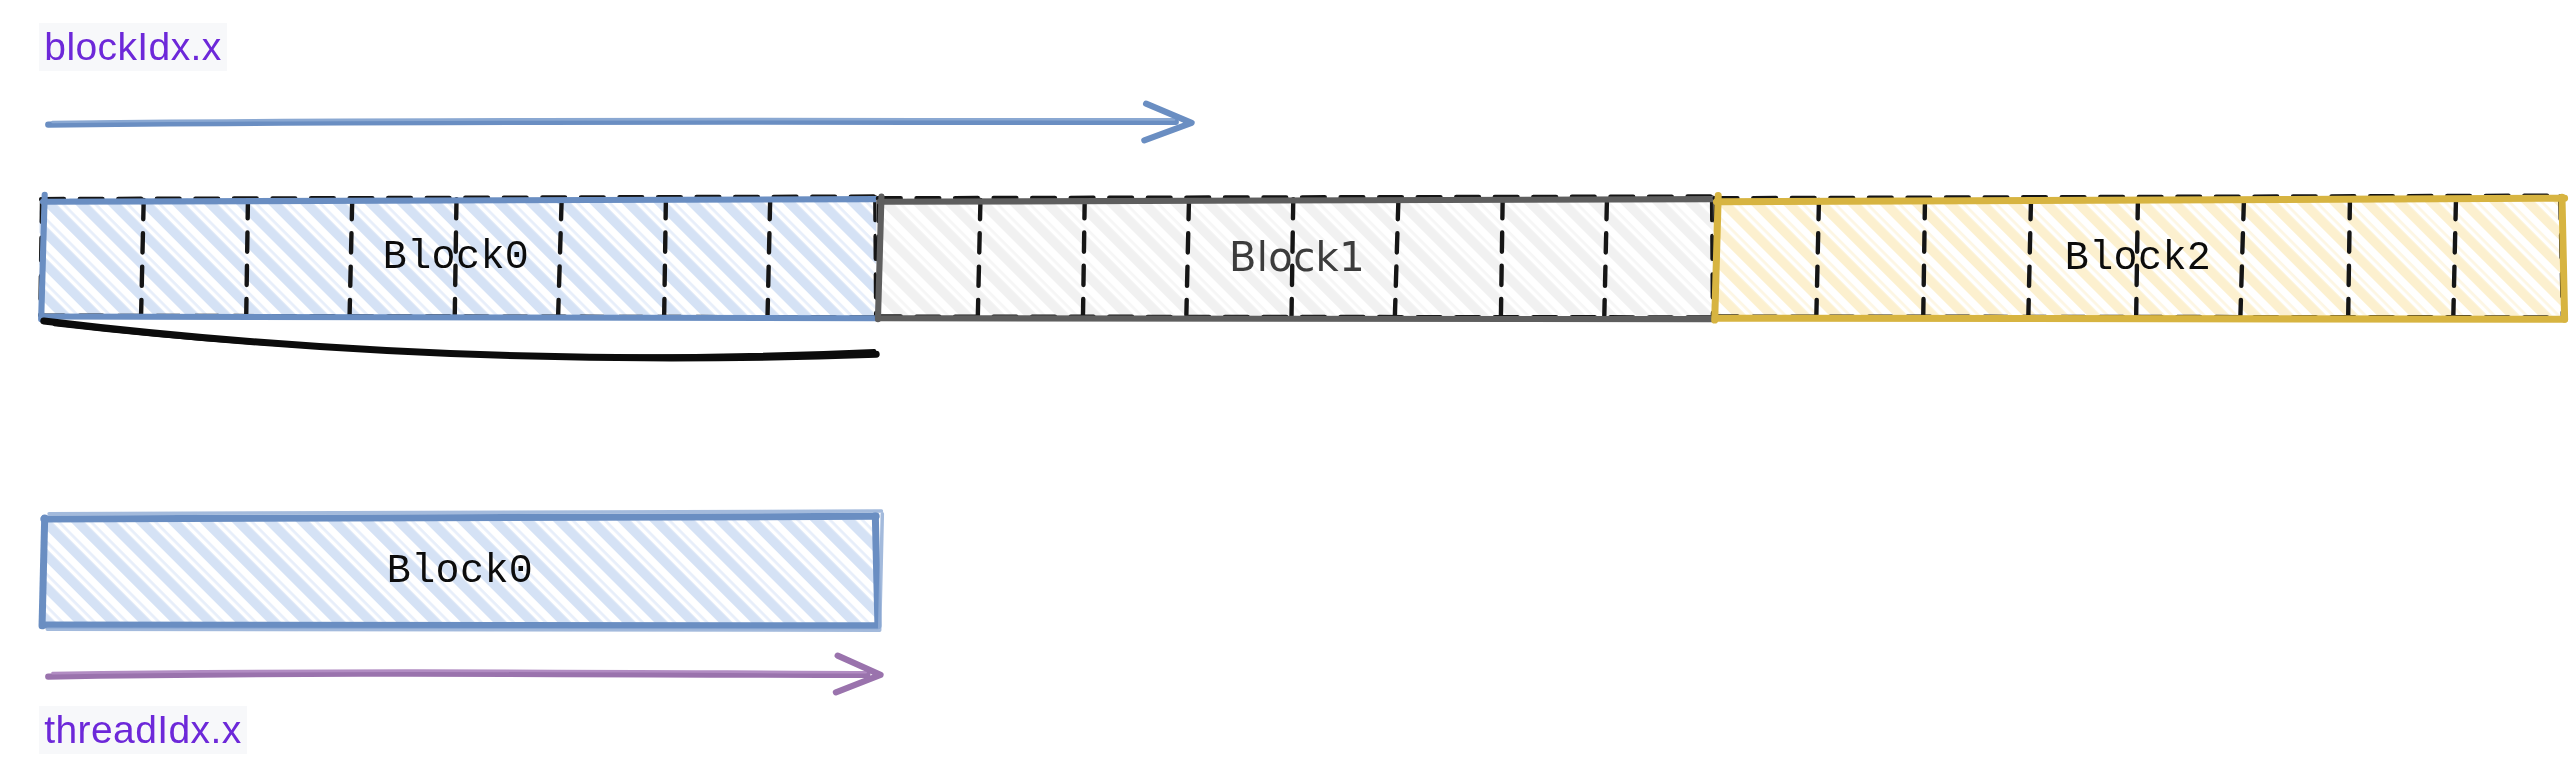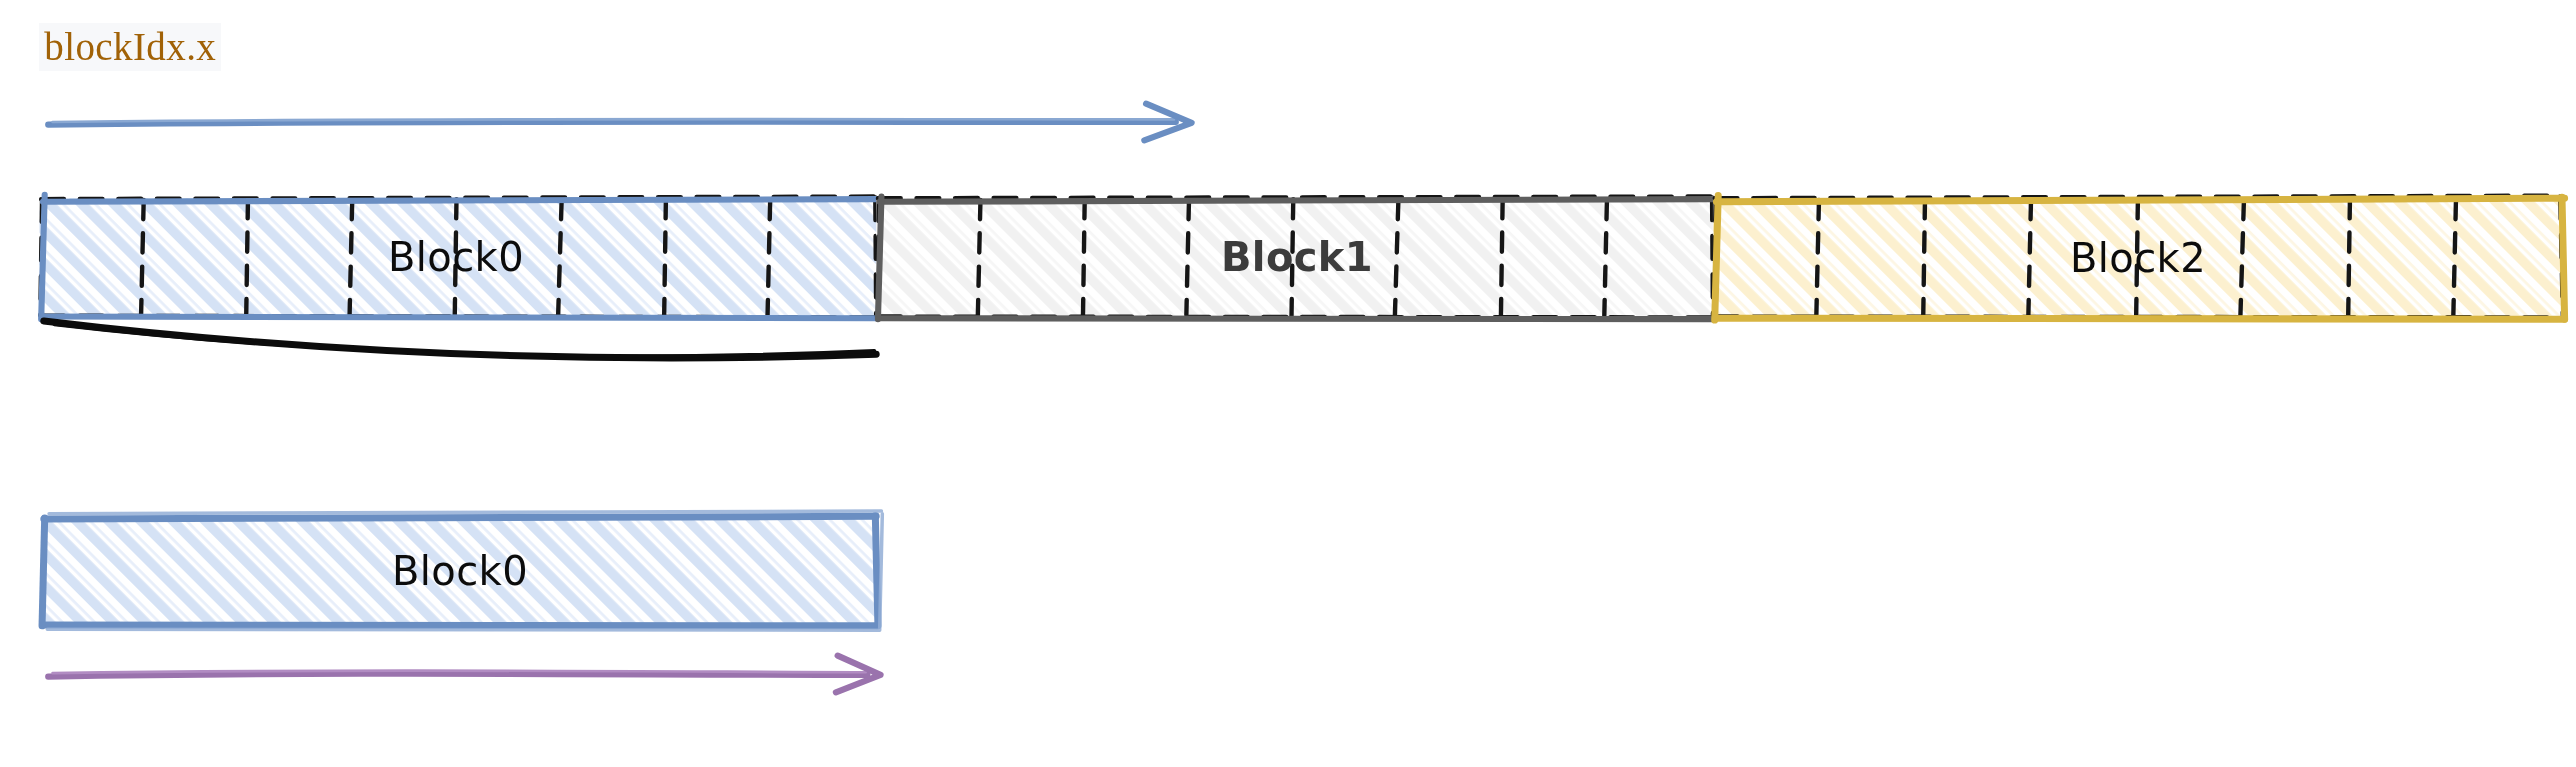--- a/index.html
+++ b/index.html
@@ -12,22 +12,22 @@
   }
   #canvas {
     position: relative;
     width: 2576px;
     height: 768px;
     background: #ffffff;
     overflow: hidden;
   }
   .label {
     position: absolute;
-    font-family: Liberation Serif, serif;
-    color: #a16207;
+    font-family: Liberation Sans, sans-serif;
+    color: #6d28d9;
     background: #f7f8fa;
     white-space: nowrap;
     line-height: 1.15;
     padding: 1.8px 5.3px;
   }
   .axis-label {
     font-size: 39px;
     letter-spacing: 0.4px;
   }
   .brace-label {
@@ -35,21 +35,21 @@
     letter-spacing: 0.4px;
   }
   .blocklabel {
     position: absolute;
     font-size: 40px;
     font-family: "DejaVu Sans", sans-serif;
     white-space: nowrap;
     transform: translate(-50%, -50%);
     letter-spacing: 0.4px;
   }
-  .blocklabel.dark  { color: #0c0c0c; }
+  .blocklabel.dark  { color: #0c0c0c; font-family: Liberation Mono, monospace; }
   .blocklabel.gray  { color: #3c3c3c; }
   svg.layer {
     position: absolute;
     left: 0;
     top: 0;
     width: 2576px;
     height: 768px;
     overflow: visible;
   }
 </style>
@@ -184,22 +184,23 @@
       <path d="M 55 772 C 400 766, 700 770, 990 770" stroke="#9a73ad" stroke-width="7" fill="none" stroke-linecap="round"></path>
       <path d="M 60 768 C 410 763, 710 766, 988 767" stroke="#b18cc2" stroke-width="3" fill="none" stroke-linecap="round"></path>
       <path d="M 956 748 L 1005 770 L 954 790" stroke="#9a73ad" stroke-width="7" fill="none" stroke-linecap="round" stroke-linejoin="round"></path>
     </g>
   </svg>
 
   <div class="label axis-label" style="left:39px; top:23px;">blockIdx.x</div>
 
   <div class="blocklabel dark" style="left:456px; top:257px;">Block0</div>
 
-  <div class="blocklabel gray" style="left:1297px; top:257px;font-weight:bold;">Block1</div>
+  <div class="blocklabel gray" style="left:1297px; top:257px;">Block1</div>
 
   <div class="blocklabel dark" style="left:2138px; top:258px;">Block2</div>
 
 
   <div class="blocklabel dark" style="left:460px; top:571px;">Block0</div>
 
+  <div class="label axis-label" style="left:39px; top:706px;">threadIdx.x</div>
 
 </div>
 
 
 </body></html>

